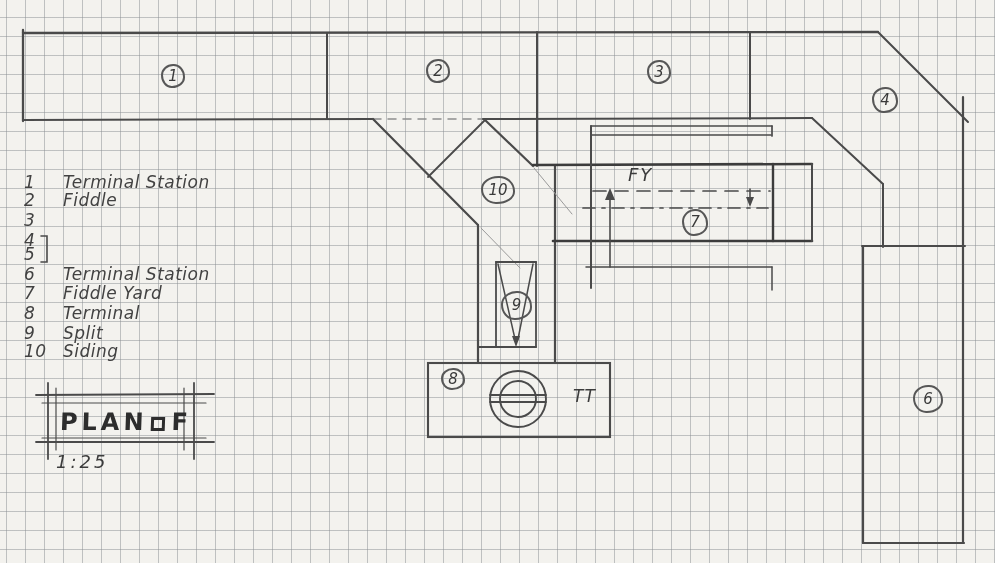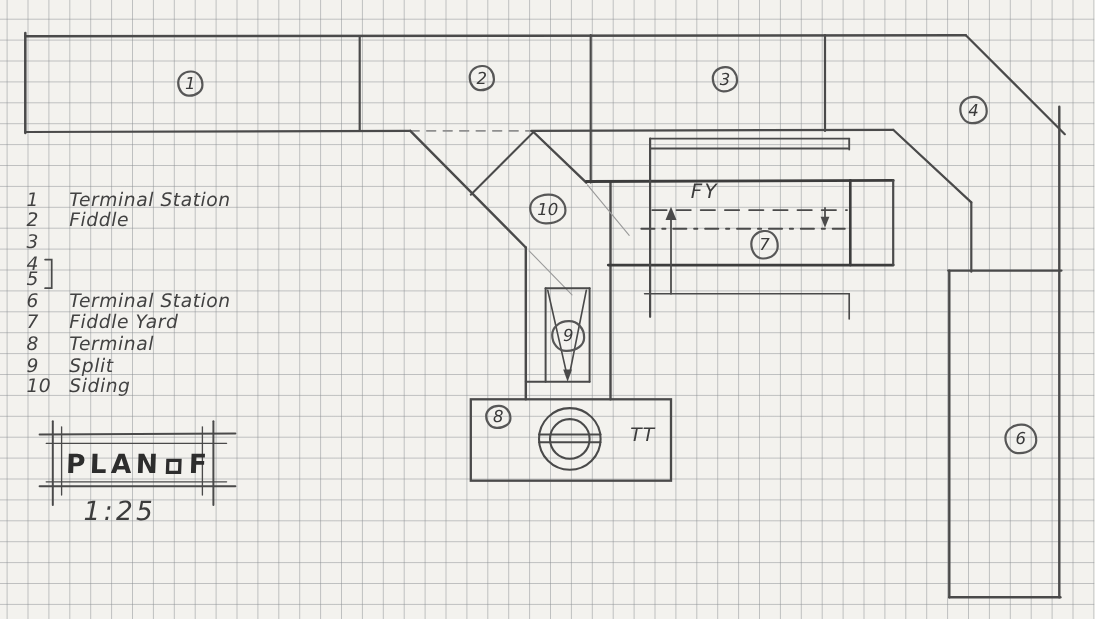--- a/index.html
+++ b/index.html
@@ -26,21 +26,21 @@
   .legend-row .num{width:39px;flex:0 0 39px;}
   .anno{position:absolute;font-style:italic;color:#3c3c3c;white-space:nowrap;}
   .fy-label{left:628px;top:164px;font-size:18px;letter-spacing:2px;}
   .tt-label{left:561px;top:386px;font-size:17px;letter-spacing:1px;margin-left:12px;}
   .title-plan{
     position:absolute;left:60px;top:408px;display:flex;align-items:center;
     font-weight:bold;font-size:24px;letter-spacing:4px;color:#2d2d2d;
     transform:skewX(-2deg);
   }
   .title-square{width:8px;height:8px;border:3px solid #2d2d2d;margin:3px 7px 0 3px;}
-  .scale-label{left:76px;top:451px;font-size:24px;letter-spacing:3px;}
+  .scale-label{left:56px;top:451px;font-size:18px;letter-spacing:3px;}
 </style>
 </head>
 <body>
 
 <div class="canvas">
 
   <svg class="linework" viewBox="0 0 995 563" fill="none" stroke="#4a4a4a" stroke-width="2" stroke-linecap="round">
 
     <g>
       <path d="M23 33 L878 32" stroke-width="2.3"></path>

